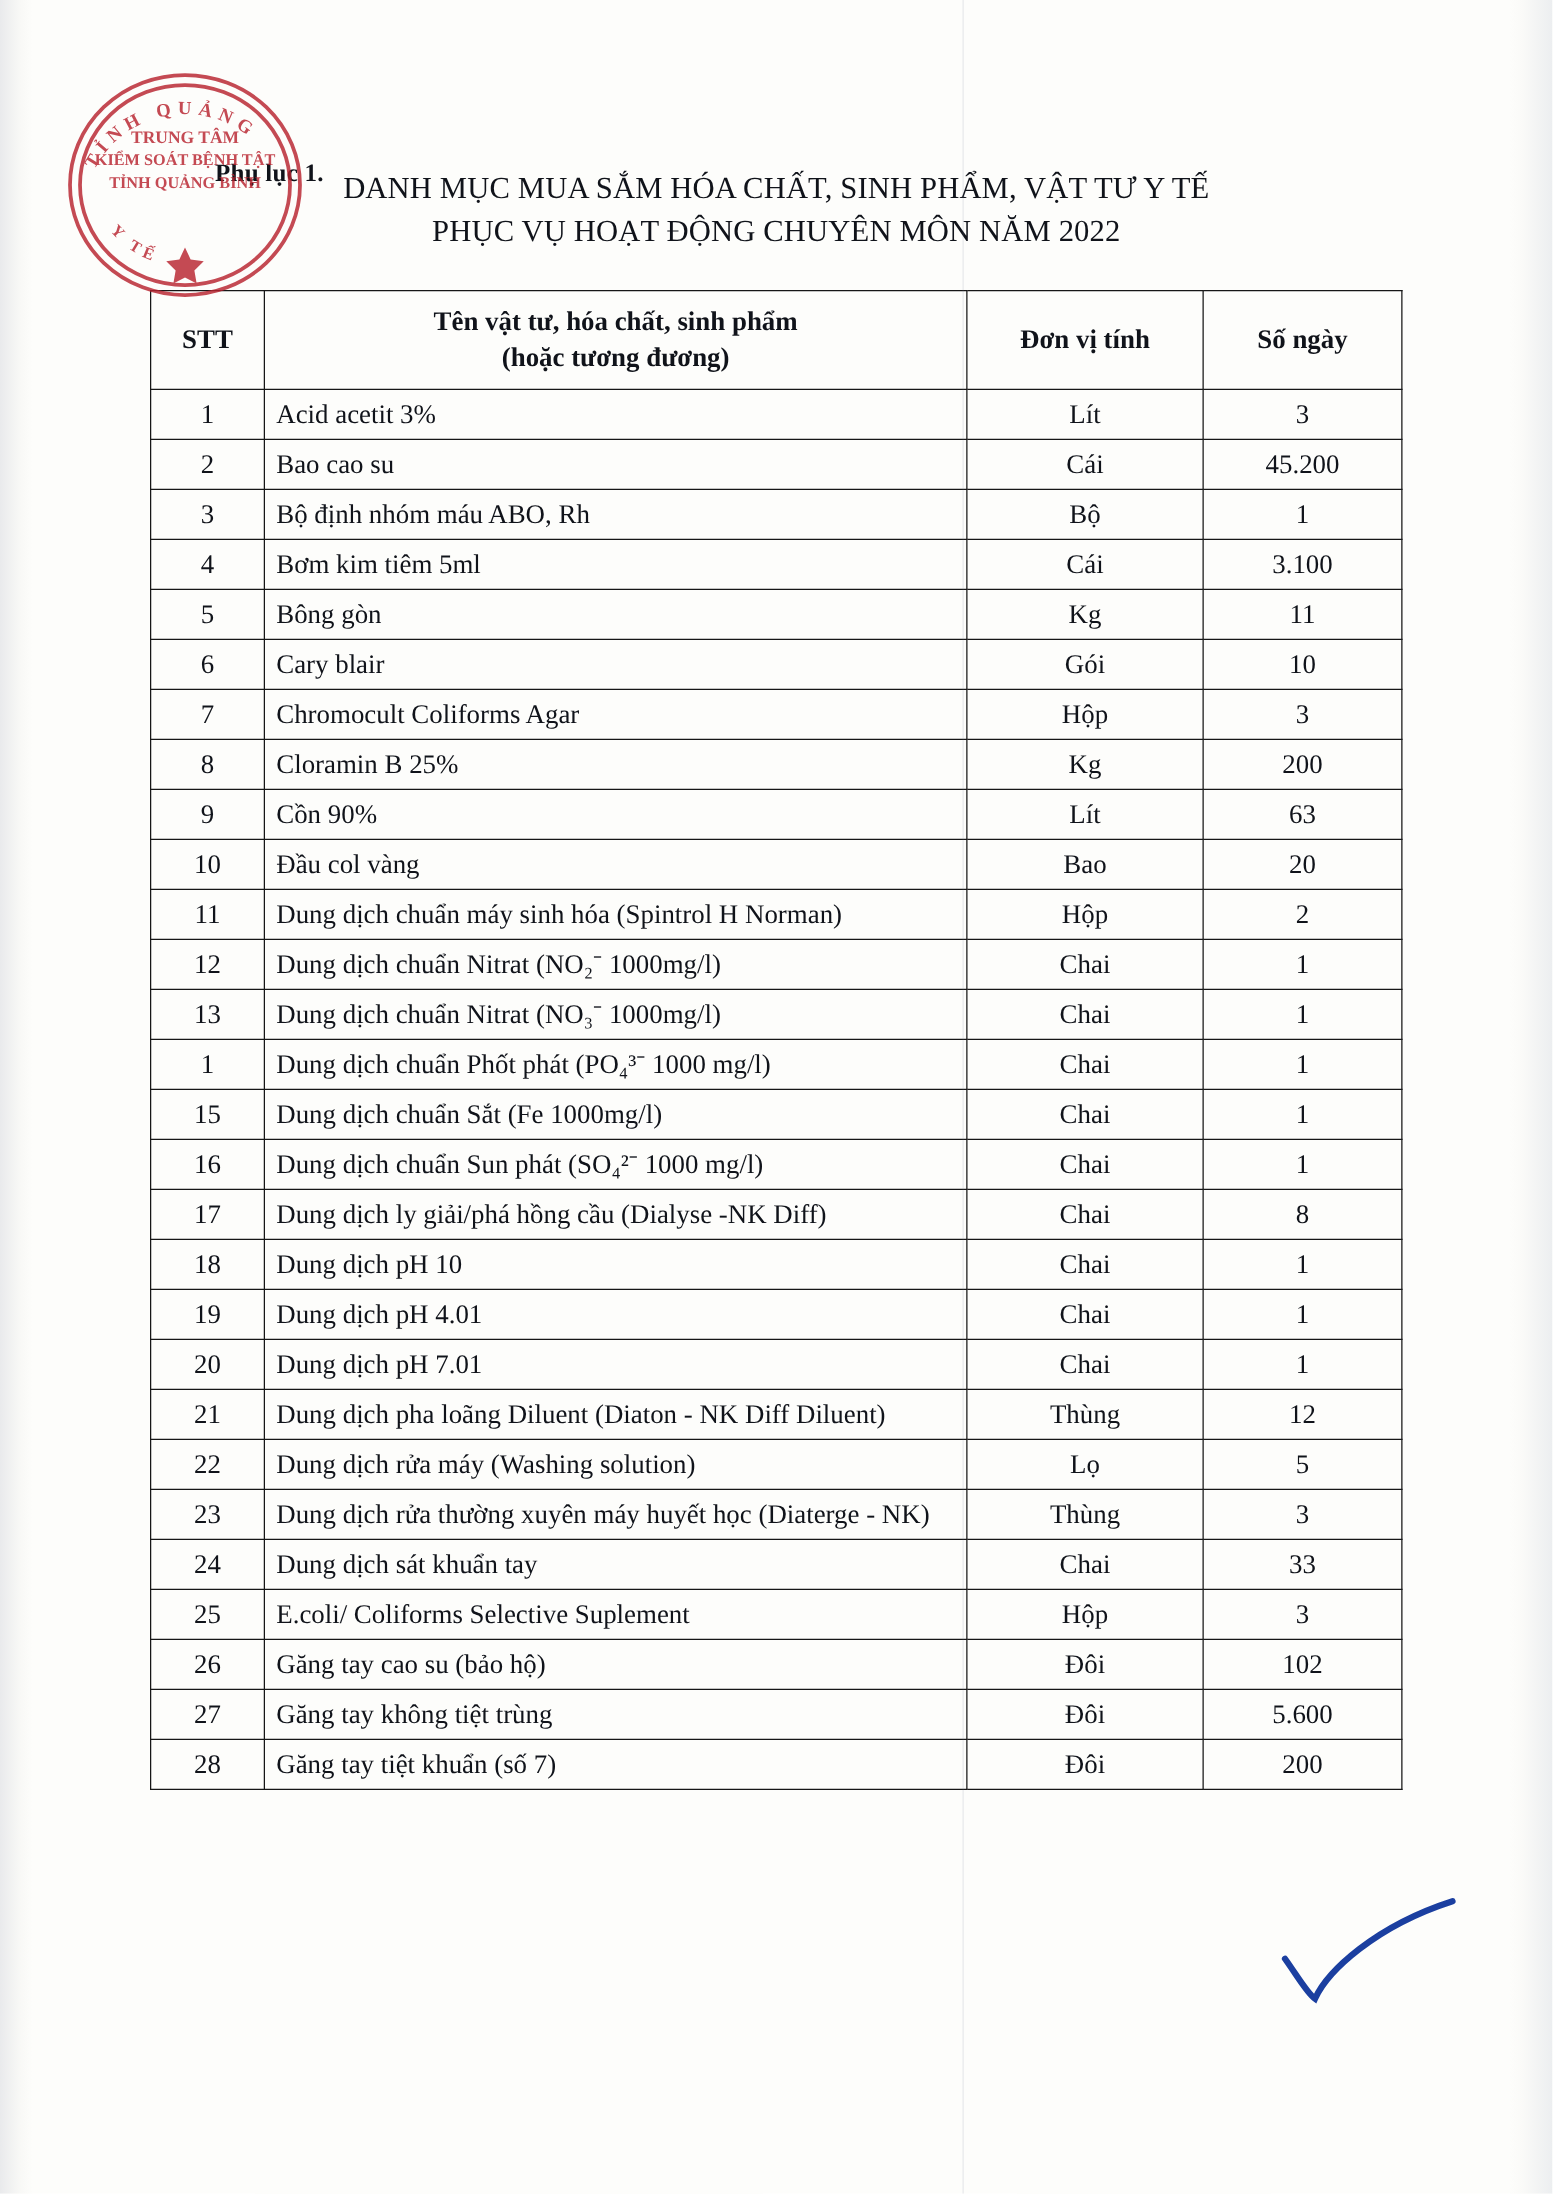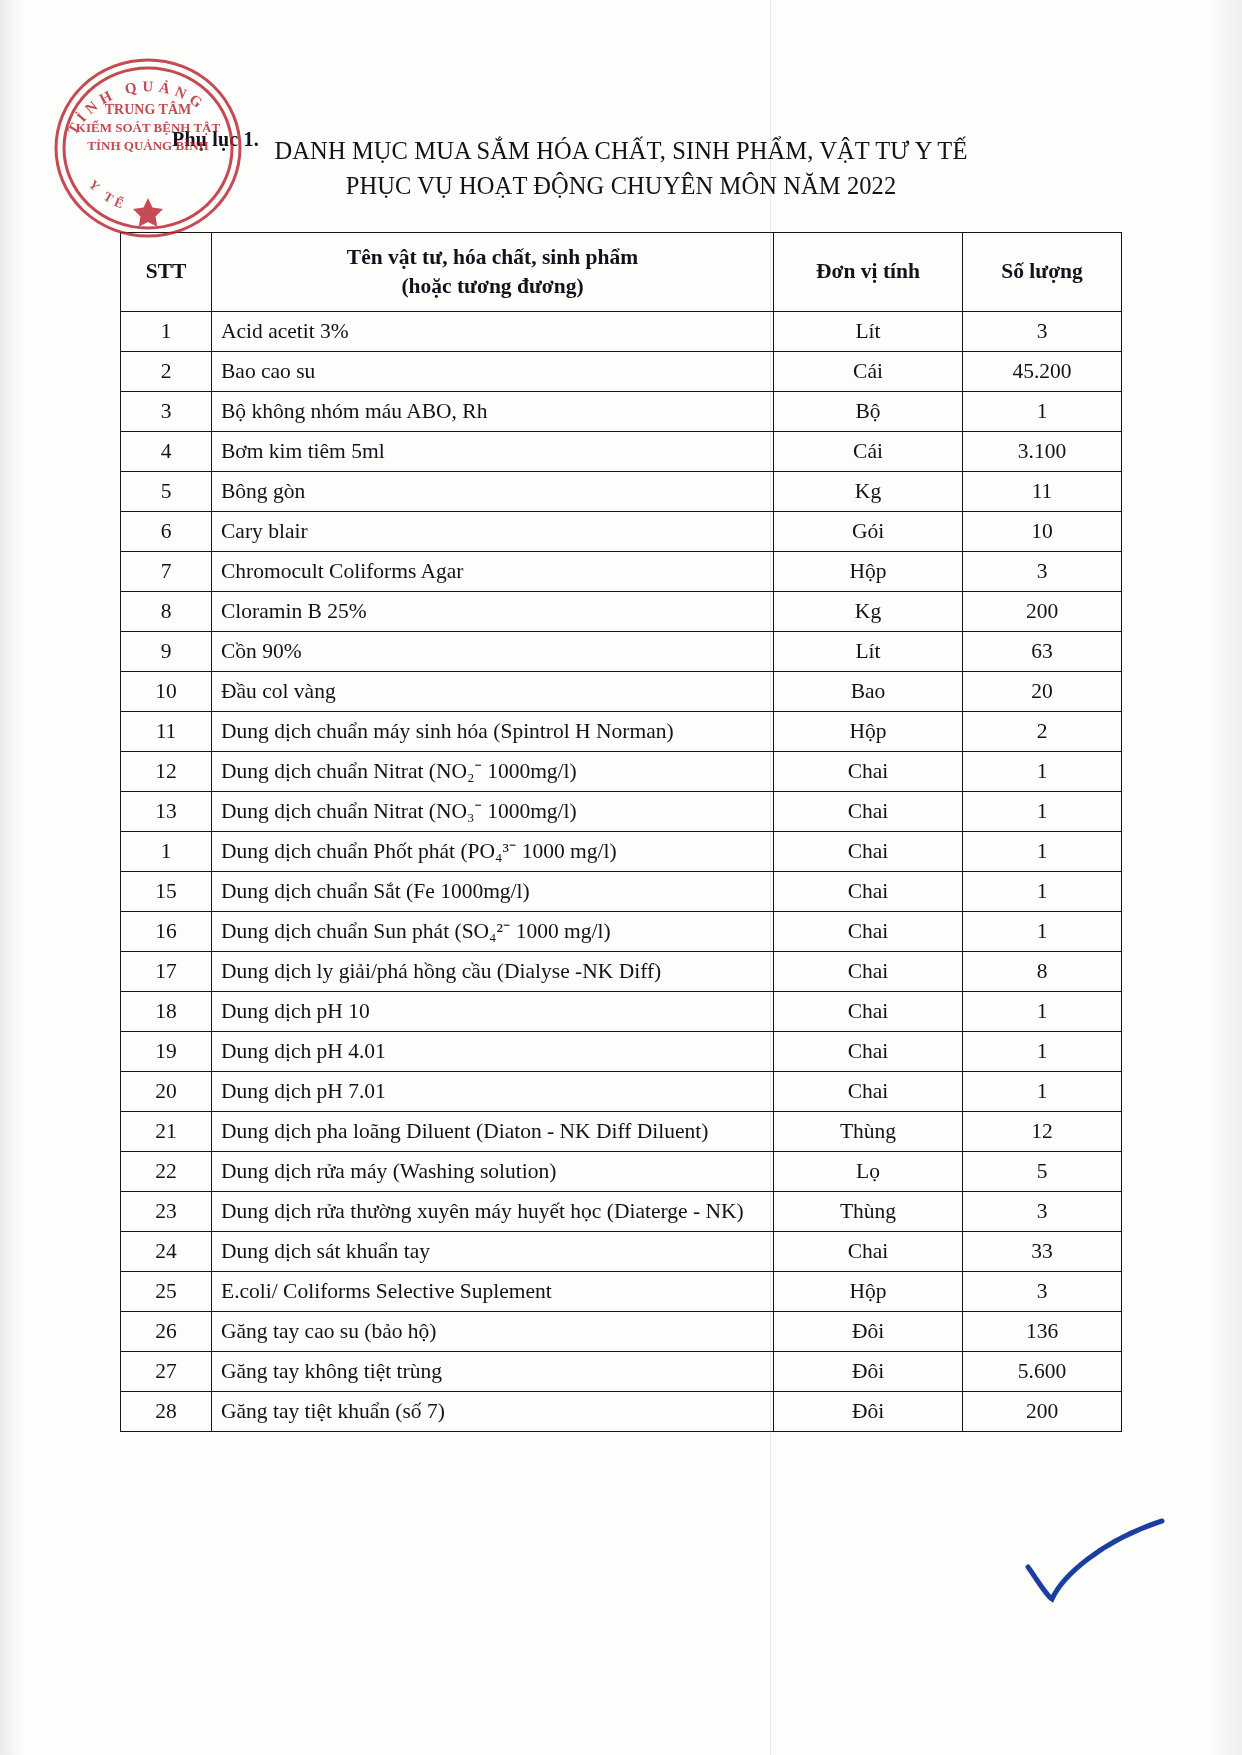--- a/index.html
+++ b/index.html
@@ -191,39 +191,39 @@
 
     <table class="listing">
       <thead>
         <tr>
           <th class="col-stt">STT</th>
           <th class="col-name">
             <span class="th-name-l1">Tên vật tư, hóa chất, sinh phẩm</span>
             <span class="th-name-l2">(hoặc tương đương)</span>
           </th>
           <th class="col-unit">Đơn vị tính</th>
-          <th class="col-qty">Số lượng</th>
+          <th class="col-qty">Số ngày</th>
         </tr>
       </thead>
       <tbody id="rows-body">
           <tr>
             <td class="c-stt">1</td>
             <td class="c-name">Acid acetit 3%</td>
             <td class="c-unit">Lít</td>
             <td class="c-qty">3</td>
           </tr>
           <tr>
             <td class="c-stt">2</td>
             <td class="c-name">Bao cao su</td>
             <td class="c-unit">Cái</td>
             <td class="c-qty">45.200</td>
           </tr>
           <tr>
             <td class="c-stt">3</td>
-            <td class="c-name">Bộ không nhóm máu ABO, Rh</td>
+            <td class="c-name">Bộ định nhóm máu ABO, Rh</td>
             <td class="c-unit">Bộ</td>
             <td class="c-qty">1</td>
           </tr>
           <tr>
             <td class="c-stt">4</td>
             <td class="c-name">Bơm kim tiêm 5ml</td>
             <td class="c-unit">Cái</td>
             <td class="c-qty">3.100</td>
           </tr>
           <tr>
@@ -349,21 +349,21 @@
           <tr>
             <td class="c-stt">25</td>
             <td class="c-name">E.coli/ Coliforms Selective Suplement</td>
             <td class="c-unit">Hộp</td>
             <td class="c-qty">3</td>
           </tr>
           <tr>
             <td class="c-stt">26</td>
             <td class="c-name">Găng tay cao su (bảo hộ)</td>
             <td class="c-unit">Đôi</td>
-            <td class="c-qty">136</td>
+            <td class="c-qty">102</td>
           </tr>
           <tr>
             <td class="c-stt">27</td>
             <td class="c-name">Găng tay không tiệt trùng</td>
             <td class="c-unit">Đôi</td>
             <td class="c-qty">5.600</td>
           </tr>
           <tr>
             <td class="c-stt">28</td>
             <td class="c-name">Găng tay tiệt khuẩn (số 7)</td>

